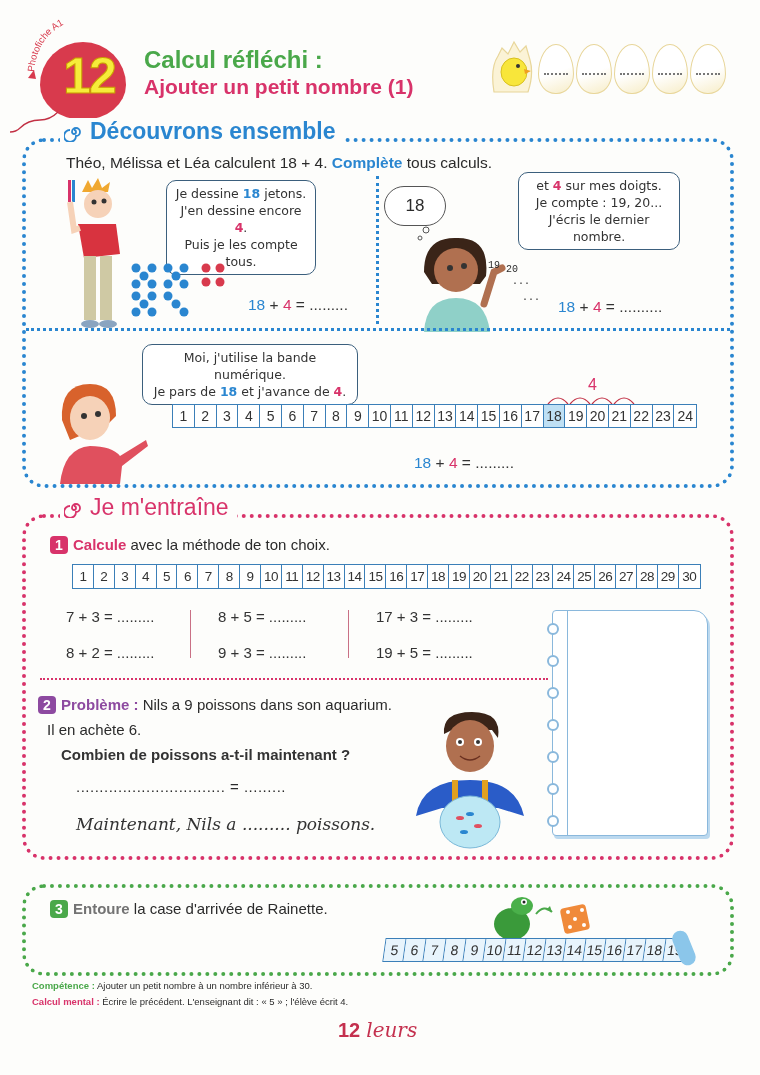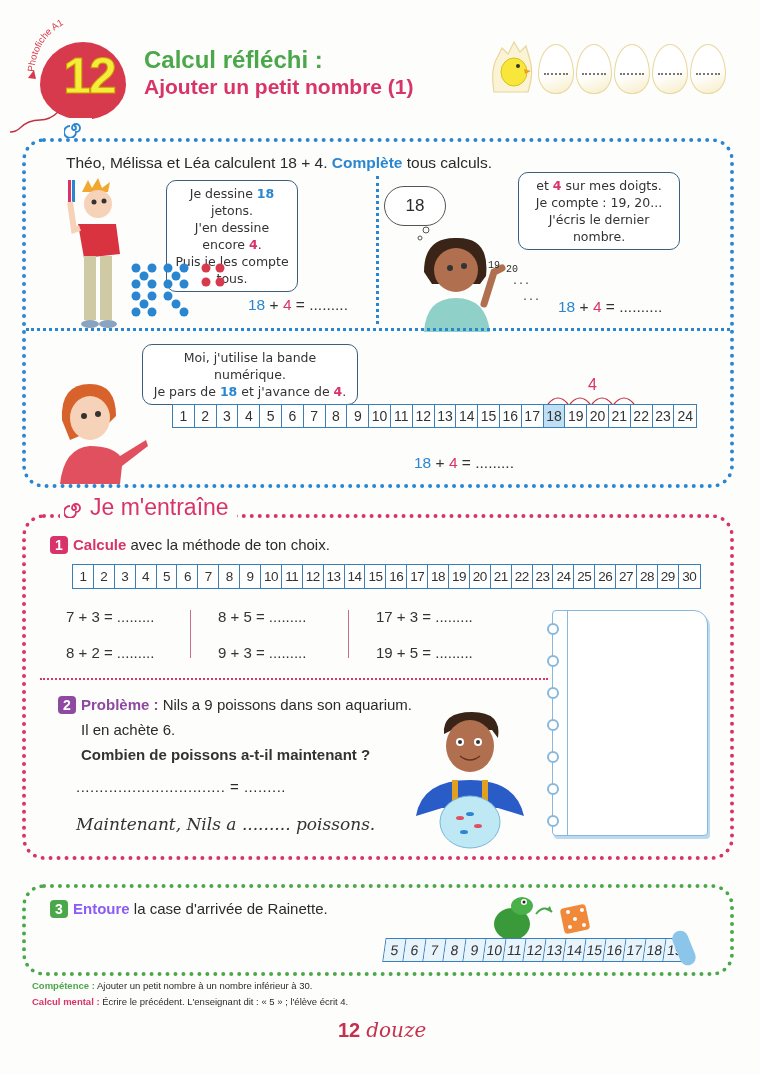--- a/index.html
+++ b/index.html
@@ -29,21 +29,21 @@
   .st-blue { left: 60px; top: 118px; color: #2a86d0; }
   .st-pink { left: 60px; top: 494px; color: #d8336a; font-weight: normal; }
   .spiral { width: 20px; height: 20px; }
 
   .intro { left: 66px; top: 154px; font-size: 15.5px; }
   .intro .b { color: #2a86d0; font-weight: bold; }
 
   .bubble { background: #fff; border: 1.6px solid #3b5f7d; border-radius: 10px; font-family: "DejaVu Sans", sans-serif; font-size: 12.5px; line-height: 17px; text-align: center; color: #333; padding: 4px 8px; }
   .bubble .n18 { color: #2a86d0; font-weight: bold; }
   .bubble .n4 { color: #d8336a; font-weight: bold; }
-  .bubble1 { left: 166px; top: 180px; width: 132px; }
+  .bubble1 { left: 166px; top: 180px; width: 150px; }
   .bubble2 { left: 518px; top: 172px; width: 162px; }
   .bubble3 { left: 142px; top: 344px; width: 216px; }
 
   .vsep { left: 376px; top: 176px; height: 148px; border-left: 3px dotted #2a86d0; }
   .hsep { left: 26px; top: 328px; width: 704px; border-top: 3px dotted #2a86d0; }
 
   .eq { font-size: 15.5px; color: #333; }
   .eq .b { color: #2a86d0; }
   .eq .r { color: #d8336a; }
 
@@ -58,24 +58,24 @@
   .strip1 .cell { width: 21.8px; font-size: 14px; line-height: 22px; }
   .strip1 .cell.hl { background: #bfe0f4; }
   .jump-label { left: 588px; top: 376px; font-size: 16px; color: #d8336a; }
   .strip2 { left: 72px; top: 564px; height: 25px; }
   .strip2 .cell { width: 20.9px; font-size: 13.5px; line-height: 23px; letter-spacing: -0.5px; }
 
   .badge { display: inline-block; width: 18px; height: 18px; border-radius: 4px; color: #fff; font-weight: bold; font-size: 14px; text-align: center; line-height: 18px; margin-right: 5px; }
   .q-line { font-size: 15px; }
   .q1 { left: 50px; top: 536px; }
   .q1 .kw { color: #d8336a; font-weight: bold; }
-  .q2 { left: 58px; top: 692px; line-height: 25px; }
+  .q2 { left: 38px; top: 692px; line-height: 25px; }
   .q2 .kw { color: #8d4aa0; font-weight: bold; }
   .q3 { left: 50px; top: 900px; }
-  .q3 .kw { color: #8b5cf6; font-weight: bold; }
+  .q3 .kw { color: #737373; font-weight: bold; }
 
   .calc-grid { left: 66px; top: 608px; width: 460px; height: 60px; }
   .calc { position: absolute; font-size: 15px; color: #333; }
   .cvsep { position: absolute; top: 2px; height: 48px; border-left: 1.5px solid #c97085; }
 
   .pink-dotsep { left: 40px; top: 678px; width: 508px; border-top: 2px dotted #d8336a; }
 
   .answer-line { left: 76px; top: 778px; font-size: 15px; letter-spacing: 0.5px; }
   .cursive { left: 76px; top: 814px; font-family: "DejaVu Serif", serif; font-style: italic; font-size: 17px; color: #333; }
 
@@ -135,20 +135,21 @@
   <div class="egg">
       <div class="dots"></div>
     </div>
 </div>
 
 <div class="abs box box-blue"></div>
 <div class="abs section-title st-blue">
   <svg class="spiral" viewBox="0 0 20 20">
       <path d="M10,10 m0,-2 a2,2 0 1,1 -2,2 a4,4 0 1,1 4,4 a6,6 0 1,1 -6,-6" stroke="#2a86d0" stroke-width="1.8" fill="none"></path>
     </svg>
+  <span>Découvrons ensemble</span>
 </div>
 <div class="abs intro">
   <span>Théo, Mélissa et Léa calculent 18 + 4. </span><span class="b">Complète</span><span> tous calculs.</span>
 </div>
 
 <svg class="abs" style="left:44px;top:174px;width:84px;height:160px" viewBox="0 0 84 160">
   <rect x="24" y="6" width="3" height="22" fill="#d8336a"></rect>
     <rect x="28" y="6" width="3" height="22" fill="#2a86d0"></rect>
   <path d="M38,18 l6,-12 l4,8 l6,-10 l4,10 l8,-6 l-2,10 Z" fill="#f0a830"></path>
   <circle cx="54" cy="30" r="14" fill="#f6d2b8"></circle>
@@ -331,21 +332,21 @@
   <div class="calc" style="left:152px;top:36px">9 + 3 = .........</div>
   <div class="cvsep" style="left:282px"></div>
   <div class="calc" style="left:310px;top:0">17 + 3 = .........</div>
   <div class="calc" style="left:310px;top:36px">19 + 5 = .........</div>
 </div>
 
 <div class="abs pink-dotsep"></div>
 
 <div class="abs q-line q2">
   <div><span class="badge" style="background:#8d4aa0">2</span><span class="kw">Problème :</span><span> Nils a 9 poissons dans son aquarium.</span></div>
-  <div style="margin-left:23px">Il en achète 6.</div>
+  <div style="margin-left:9px">Il en achète 6.</div>
   <div style="margin-left:23px;font-weight:bold;color:#333">Combien de poissons a-t-il maintenant ?</div>
 </div>
 <div class="abs answer-line">................................ = .........</div>
 <div class="abs cursive">Maintenant, Nils a ......... poissons.</div>
 
 <svg class="abs" style="left:412px;top:710px;width:118px;height:140px" viewBox="0 0 118 140">
   <path d="M32,24 Q30,2 60,2 Q90,2 86,28 L80,20 L40,20 Z" fill="#3a2418"></path>
   <ellipse cx="58" cy="36" rx="24" ry="26" fill="#b07050"></ellipse>
   <circle cx="48" cy="32" r="4" fill="#fff"></circle>
     <circle cx="66" cy="32" r="4" fill="#fff"></circle>
@@ -411,13 +412,13 @@
     <div class="cell">15</div>
     <div class="cell">16</div>
     <div class="cell">17</div>
     <div class="cell">18</div>
     <div class="cell">19</div>
   </div>
 <div class="abs roll"></div>
 
 <div class="abs footer1"><span class="k">Compétence :</span><span> Ajouter un petit nombre à un nombre inférieur à 30.</span></div>
 <div class="abs footer2"><span class="k">Calcul mental :</span><span> Écrire le précédent. L'enseignant dit : « 5 » ; l'élève écrit 4.</span></div>
-<div class="abs pagenum"><b>12</b><span class="w">douze</span></div>
+<div class="abs pagenum"><b>12</b><span class="w">leurs</span></div>
 
 </body></html>

